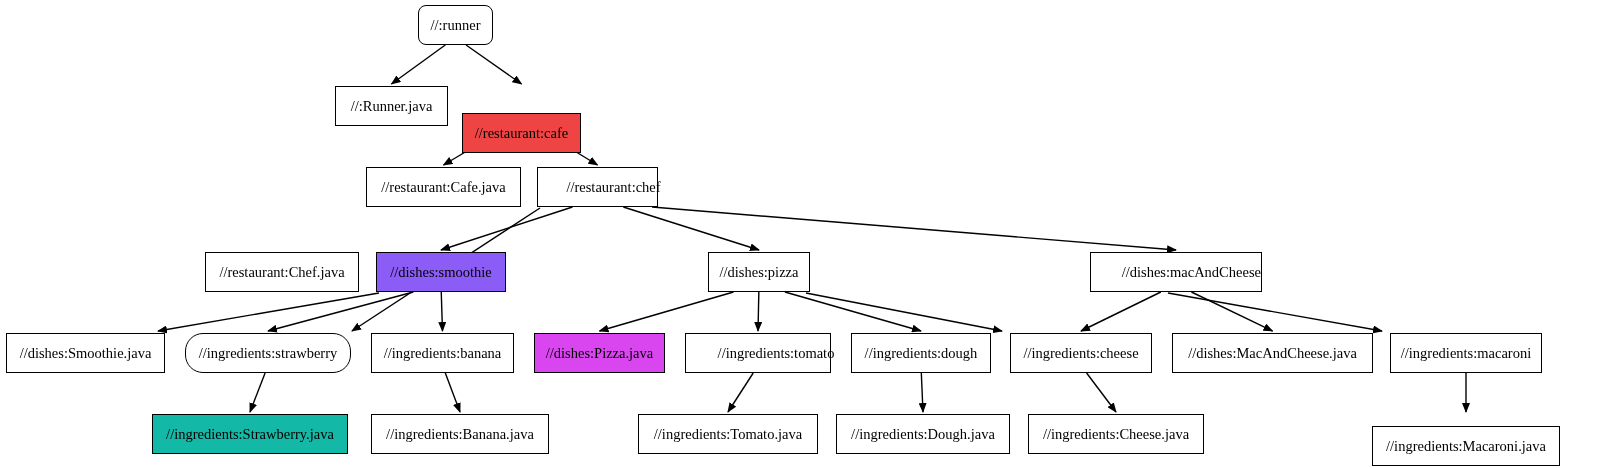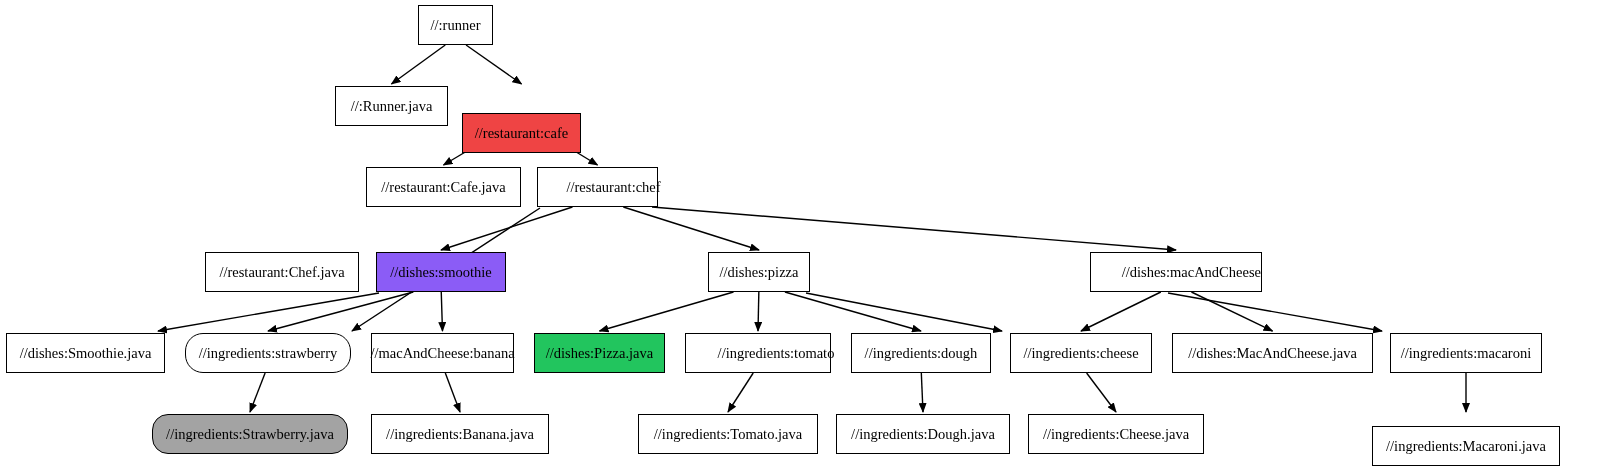--- a/index.html
+++ b/index.html
@@ -80,21 +80,21 @@
         <line x1="1168" y1="293" x2="1382" y2="331" stroke="#000000" stroke-width="1.4" marker-end="url(#arrowhead)"></line>
         <line x1="265.12" y1="373" x2="250" y2="412" stroke="#000000" stroke-width="1.4" marker-end="url(#arrowhead)"></line>
         <line x1="445.3" y1="373" x2="460" y2="412" stroke="#000000" stroke-width="1.4" marker-end="url(#arrowhead)"></line>
         <line x1="753.2" y1="373" x2="728" y2="412" stroke="#000000" stroke-width="1.4" marker-end="url(#arrowhead)"></line>
         <line x1="921.32" y1="373" x2="923" y2="412" stroke="#000000" stroke-width="1.4" marker-end="url(#arrowhead)"></line>
         <line x1="1086.6" y1="373" x2="1116" y2="412" stroke="#000000" stroke-width="1.4" marker-end="url(#arrowhead)"></line>
         <line x1="1466" y1="373" x2="1466" y2="412" stroke="#000000" stroke-width="1.4" marker-end="url(#arrowhead)"></line>
       </g>
   </svg>
   <div id="node-layer">
-      <div class="node" style="left: 418px; top: 5px; width: 75px; height: 40px; border-color: rgb(0, 0, 0); background: rgb(255, 255, 255);">
+      <div class="node" style="left: 418px; top: 5px; width: 75px; height: 40px; border-color: rgb(0, 0, 0); background: rgb(255, 255, 255); border-radius: 8px;">
         <span class="node-label">//:runner</span>
       </div>
       <div class="node" style="left: 335px; top: 86px; width: 113px; height: 40px; border-color: rgb(0, 0, 0); background: rgb(255, 255, 255);">
         <span class="node-label">//:Runner.java</span>
       </div>
       <div class="node" style="left: 462px; top: 86px; width: 119px; height: 40px; border-color: rgb(0, 0, 0); background: #ef4444; margin-top: 27px;">
         <span class="node-label">//restaurant:cafe</span>
       </div>
       <div class="node" style="left: 366px; top: 167px; width: 155px; height: 40px; border-color: rgb(0, 0, 0); background: rgb(255, 255, 255);">
         <span class="node-label">//restaurant:Cafe.java</span>
@@ -114,41 +114,41 @@
       <div class="node" style="left: 1090px; top: 252px; width: 172px; height: 40px; border-color: rgb(0, 0, 0); background: rgb(255, 255, 255); justify-content: flex-end;">
         <span class="node-label">//dishes:macAndCheese</span>
       </div>
       <div class="node" style="left: 6px; top: 333px; width: 159px; height: 40px; border-color: rgb(0, 0, 0); background: rgb(255, 255, 255);">
         <span class="node-label">//dishes:Smoothie.java</span>
       </div>
       <div class="node" style="left: 185px; top: 333px; width: 166px; height: 40px; border-color: rgb(0, 0, 0); background: rgb(255, 255, 255); border-radius: 18px;">
         <span class="node-label">//ingredients:strawberry</span>
       </div>
       <div class="node" style="left: 371px; top: 333px; width: 143px; height: 40px; border-color: rgb(0, 0, 0); background: rgb(255, 255, 255);">
-        <span class="node-label">//macAndCheese:banana</span>
+        <span class="node-label">//ingredients:banana</span>
       </div>
-      <div class="node" style="left: 534px; top: 333px; width: 131px; height: 40px; border-color: rgb(0, 0, 0); background: #22c55e;">
+      <div class="node" style="left: 534px; top: 333px; width: 131px; height: 40px; border-color: rgb(0, 0, 0); background: #d946ef;">
         <span class="node-label">//dishes:Pizza.java</span>
       </div>
       <div class="node" style="left: 685px; top: 333px; width: 146px; height: 40px; border-color: rgb(0, 0, 0); background: rgb(255, 255, 255); padding-left: 36px;">
         <span class="node-label">//ingredients:tomato</span>
       </div>
       <div class="node" style="left: 851px; top: 333px; width: 140px; height: 40px; border-color: rgb(0, 0, 0); background: rgb(255, 255, 255);">
         <span class="node-label">//ingredients:dough</span>
       </div>
       <div class="node" style="left: 1010px; top: 333px; width: 142px; height: 40px; border-color: rgb(0, 0, 0); background: rgb(255, 255, 255);">
         <span class="node-label">//ingredients:cheese</span>
       </div>
       <div class="node" style="left: 1172px; top: 333px; width: 201px; height: 40px; border-color: rgb(0, 0, 0); background: rgb(255, 255, 255);">
         <span class="node-label">//dishes:MacAndCheese.java</span>
       </div>
       <div class="node" style="left: 1390px; top: 333px; width: 152px; height: 40px; border-color: rgb(0, 0, 0); background: rgb(255, 255, 255);">
         <span class="node-label">//ingredients:macaroni</span>
       </div>
-      <div class="node" style="left: 152px; top: 414px; width: 196px; height: 40px; border-color: rgb(0, 0, 0); background: #a3a3a3; border-radius: 16px;">
+      <div class="node" style="left: 152px; top: 414px; width: 196px; height: 40px; border-color: rgb(0, 0, 0); background: #14b8a6;">
         <span class="node-label">//ingredients:Strawberry.java</span>
       </div>
       <div class="node" style="left: 371px; top: 414px; width: 178px; height: 40px; border-color: rgb(0, 0, 0); background: rgb(255, 255, 255);">
         <span class="node-label">//ingredients:Banana.java</span>
       </div>
       <div class="node" style="left: 638px; top: 414px; width: 180px; height: 40px; border-color: rgb(0, 0, 0); background: rgb(255, 255, 255);">
         <span class="node-label">//ingredients:Tomato.java</span>
       </div>
       <div class="node" style="left: 836px; top: 414px; width: 174px; height: 40px; border-color: rgb(0, 0, 0); background: rgb(255, 255, 255);">
         <span class="node-label">//ingredients:Dough.java</span>

